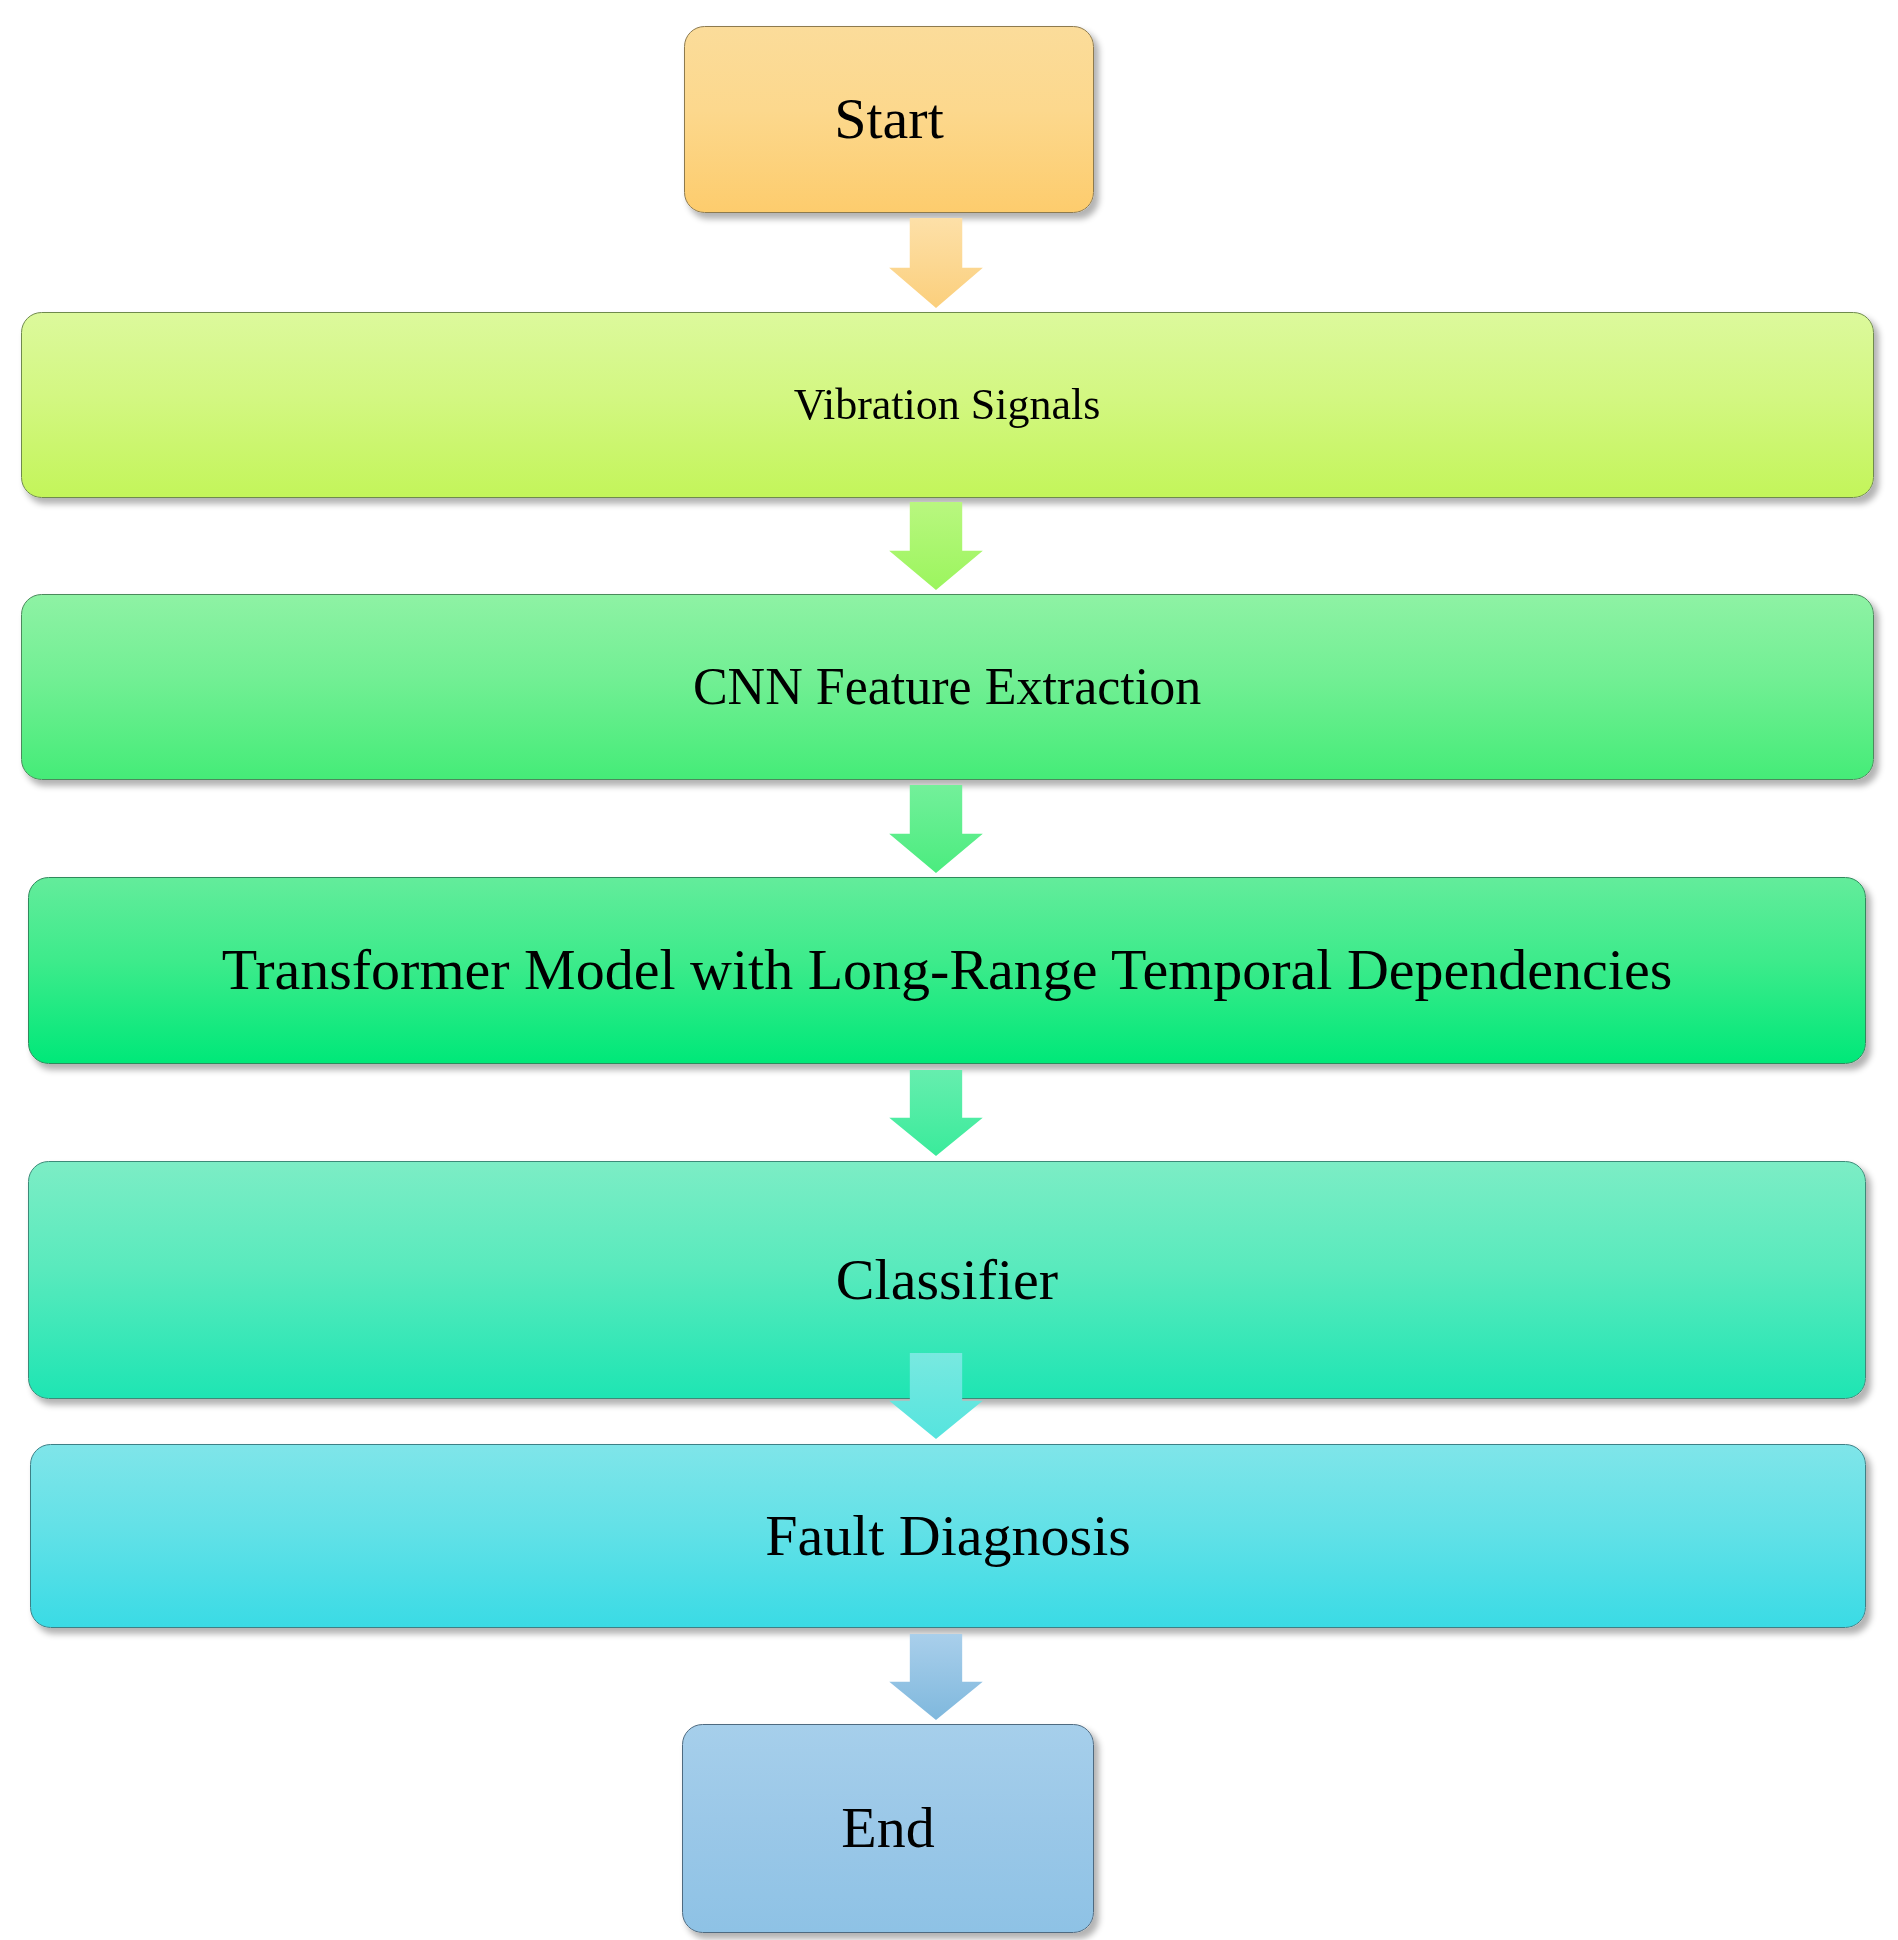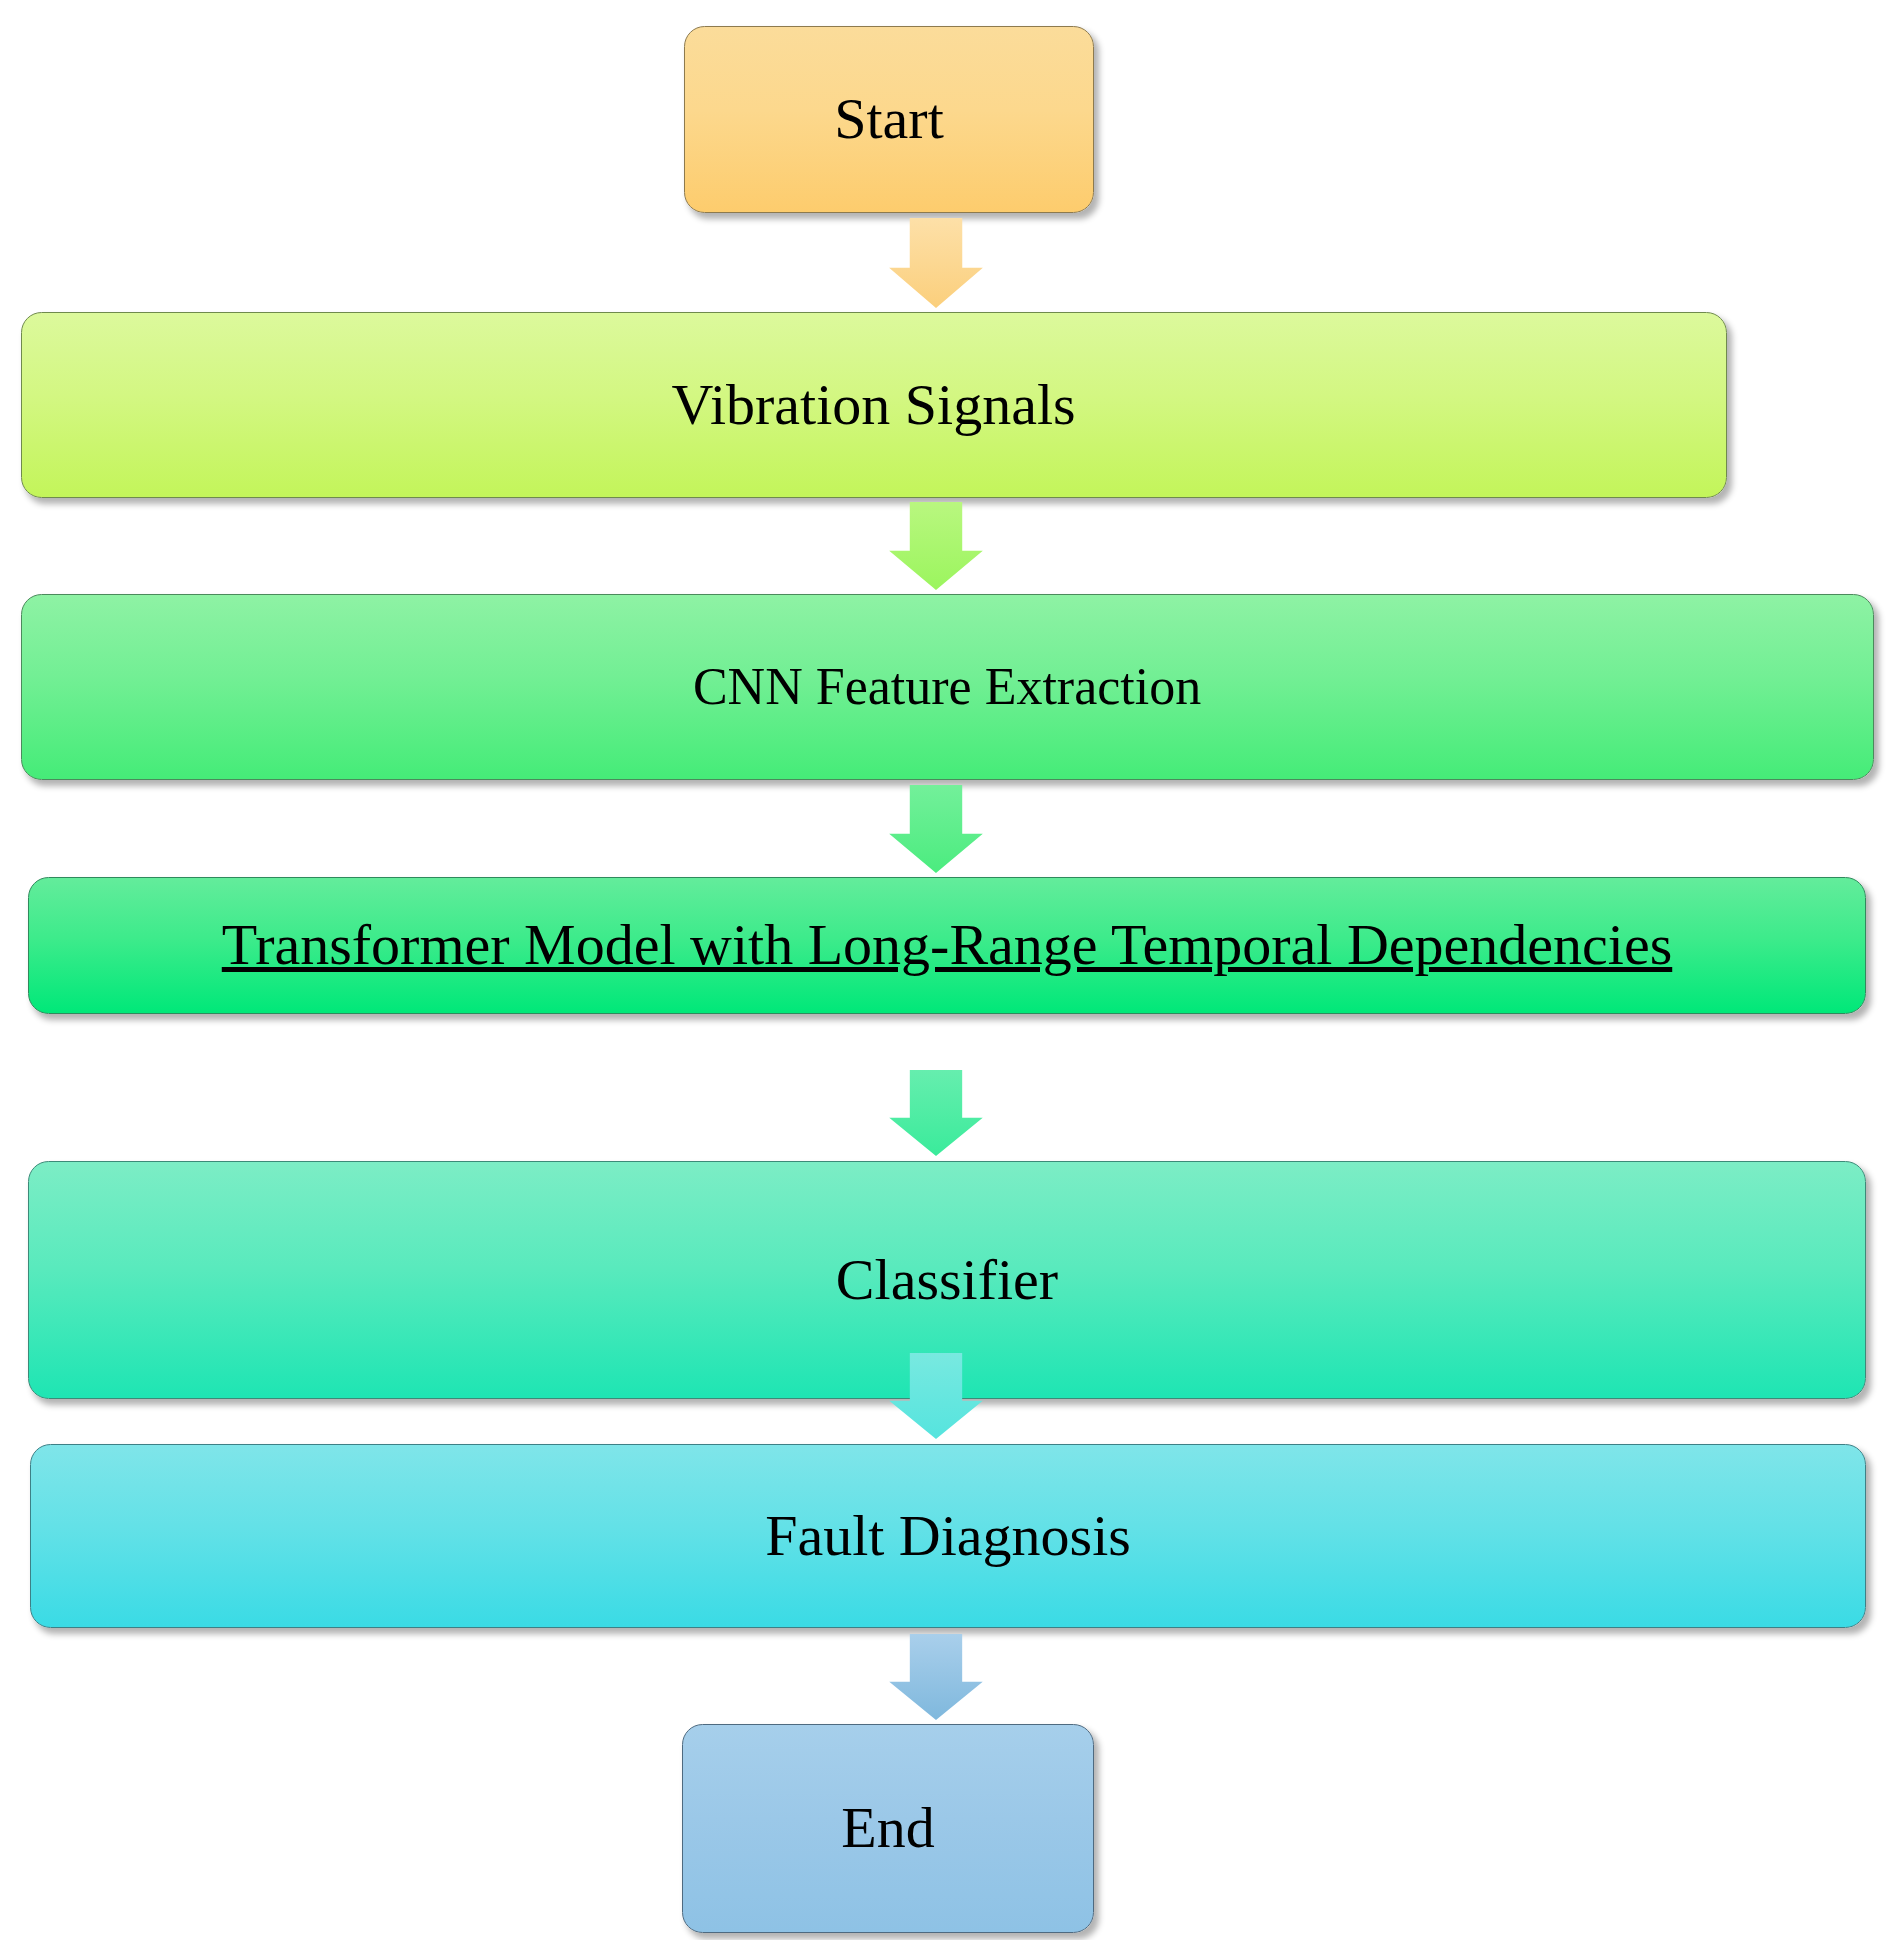--- a/index.html
+++ b/index.html
@@ -88,21 +88,21 @@
       <defs>
         <linearGradient id="g1" x1="0" y1="0" x2="0" y2="1">
           <stop offset="0%" stop-color="#fde0a8"></stop>
           <stop offset="100%" stop-color="#fbcf7c"></stop>
         </linearGradient>
       </defs>
       <polygon points="22,0 78,0 78,53 100,53 50,96 0,53 22,53" fill="url(#g1)"></polygon>
     </svg>
   </div>
 
-  <div class="node node-vibration" style="left:20.6px; top:312px; width:1706px; height:186px; font-size:58px;">
+  <div class="node node-vibration" style="left:20.6px; top:312px; width:1853px; height:186px; font-size:44px;">
     <span class="label">Vibration Signals</span>
   </div>
 
   <div class="arrow" style="left:889px; top:502px; width:94px; height:88px;">
     <svg width="94" height="88" viewBox="0 0 100 94" xmlns="http://www.w3.org/2000/svg" aria-hidden="true">
       <defs>
         <linearGradient id="g2" x1="0" y1="0" x2="0" y2="1">
           <stop offset="0%" stop-color="#b9f77f"></stop>
           <stop offset="100%" stop-color="#9bf55e"></stop>
         </linearGradient>
@@ -120,21 +120,21 @@
       <defs>
         <linearGradient id="g3" x1="0" y1="0" x2="0" y2="1">
           <stop offset="0%" stop-color="#73f09a"></stop>
           <stop offset="100%" stop-color="#4bec7f"></stop>
         </linearGradient>
       </defs>
       <polygon points="22,0 78,0 78,52 100,52 50,94 0,52 22,52" fill="url(#g3)"></polygon>
     </svg>
   </div>
 
-  <div class="node node-transformer" style="left:28px; top:877px; width:1838px; height:137px; font-size:58px; padding:16px 84px;text-decoration:underline;">
+  <div class="node node-transformer" style="left:28px; top:877px; width:1838px; height:187px; font-size:58px; padding:16px 84px;">
     <span class="label">Transformer Model with Long-Range Temporal Dependencies</span>
   </div>
 
   <div class="arrow" style="left:889px; top:1070px; width:94px; height:86px;">
     <svg width="94" height="86" viewBox="0 0 100 92" xmlns="http://www.w3.org/2000/svg" aria-hidden="true">
       <defs>
         <linearGradient id="g4" x1="0" y1="0" x2="0" y2="1">
           <stop offset="0%" stop-color="#66eeae"></stop>
           <stop offset="100%" stop-color="#3aeb9b"></stop>
         </linearGradient>

